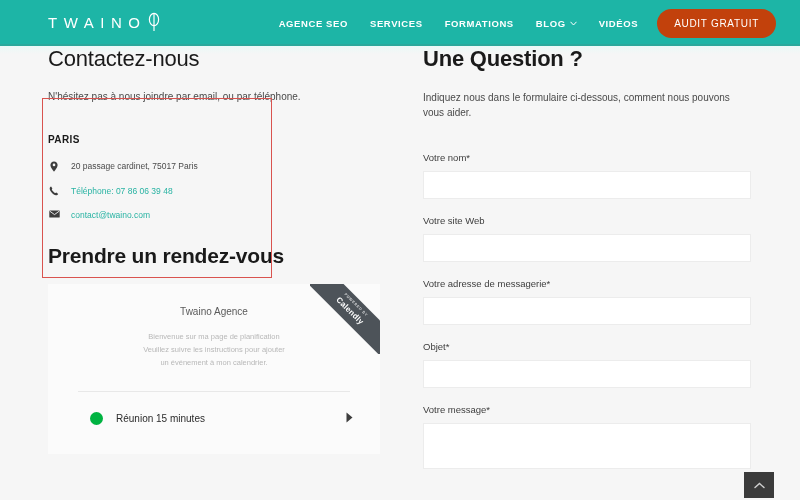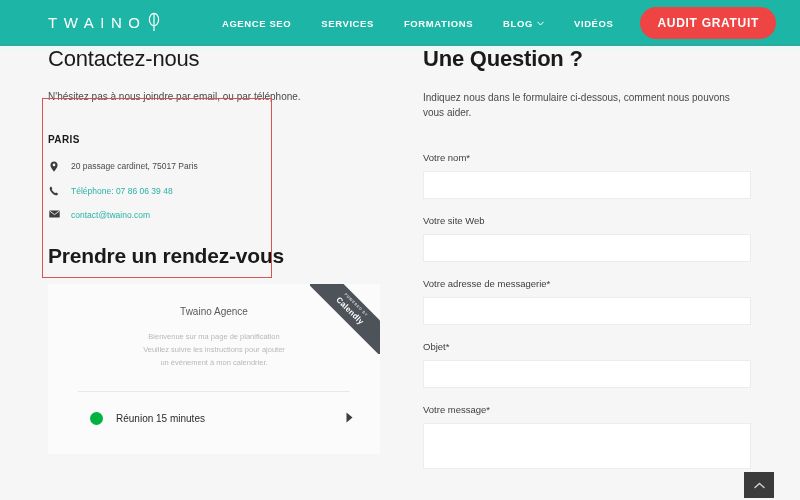--- a/index.html
+++ b/index.html
@@ -31,38 +31,38 @@
   .logo-text {
     color: #ffffff;
     font-size: 15px;
     letter-spacing: 6.5px;
     font-weight: 400;
   }
   .logo-leaf { width: 14px; height: 20px; margin-left: 1px; display:block; }
 
   .nav {
     position: absolute; right: 12px; top: 0; height: 46px;
-    display: flex; align-items: center; gap: 8px;
+    display: flex; align-items: center; gap: 0px;
   }
   .nav-item {
     color: #ffffff;
     font-size: 9.5px;
     letter-spacing: 0.6px;
     font-weight: 700;
     padding: 0 11px;
     cursor: pointer;
     white-space: nowrap;
     display: flex; align-items: center; gap: 4px;
   }
   .caret { width: 7px; height: 5px; display: block; }
   .audit-btn {
-    background: #ef4444;
+    background: #c2410c;
     color: #ffffff;
-    font-size: 12px;
-    font-weight: 700;
+    font-size: 10px;
+    font-weight: 400;
     letter-spacing: 0.7px;
     border-radius: 20px;
     padding: 9px 17px;
     margin-left: 8px;
     margin-right: 12px;
     cursor: pointer;
     white-space: nowrap;
   }
   .col-left { position: absolute; left: 48px; top: 46px; width: 290px; }
   .col-right { position: absolute; left: 423px; top: 46px; width: 330px; }

